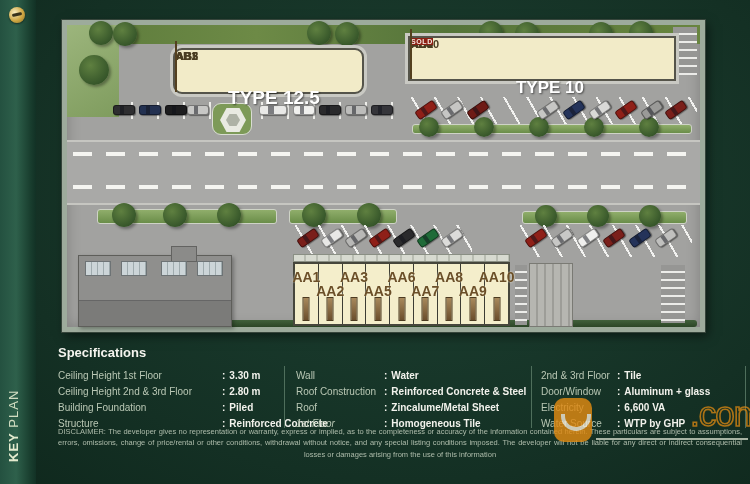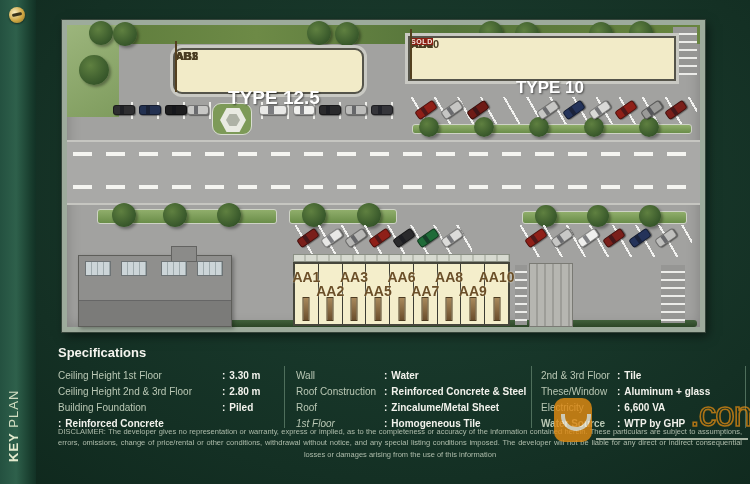--- a/index.html
+++ b/index.html
@@ -289,20 +289,21 @@
       <span class="slab" style="width:164px;">Ceiling Height 2nd &amp; 3rd Floor</span>
       <span class="ssep">:</span>
       <span class="sval">2.80 m</span>
     </div>
   <div class="srow">
       <span class="slab" style="width:164px;">Building Foundation</span>
       <span class="ssep">:</span>
       <span class="sval">Piled</span>
     </div>
   <div class="srow">
+      <span class="slab" style="width:164px;">Structure</span>
       <span class="ssep">:</span>
       <span class="sval">Reinforced Concrete</span>
     </div>
 </div>
 
 <div class="vdiv" style="left:284px;"></div>
 
 <div class="scol" style="left:296px;">
   <div class="srow">
       <span class="slab" style="width:88px;">Wall</span>
@@ -328,31 +329,31 @@
 
 <div class="vdiv" style="left:531px;"></div>
 
 <div class="scol" style="left:541px;">
   <div class="srow">
       <span class="slab" style="width:76px;">2nd &amp; 3rd Floor</span>
       <span class="ssep">:</span>
       <span class="sval">Tile</span>
     </div>
   <div class="srow">
-      <span class="slab" style="width:76px;">These/Window</span>
+      <span class="slab" style="width:76px;">Door/Window</span>
       <span class="ssep">:</span>
       <span class="sval">Aluminum + glass</span>
     </div>
   <div class="srow">
       <span class="slab" style="width:76px;">Electricity</span>
       <span class="ssep">:</span>
       <span class="sval">6,600 VA</span>
     </div>
   <div class="srow">
-      <span class="slab" style="width:76px;font-weight:bold;">Water Source</span>
+      <span class="slab" style="width:76px;">Water Source</span>
       <span class="ssep">:</span>
       <span class="sval">WTP by GHP</span>
     </div>
 </div>
 
 <div class="vdiv" style="left:745px;"></div>
 
 <div class="disclaimer">DISCLAIMER: The developer gives no representation or warranty, express or implied, as to the completeness or accuracy of the information contained herein. These particulars are subject to assumptions, errors, omissions, change of price/rental or other conditions, withdrawal without notice, and any special listing conditions imposed. The developer will not be liable for any direct or indirect consequential losses or damages arising from the use of this information</div>
 
 <div class="wm">

